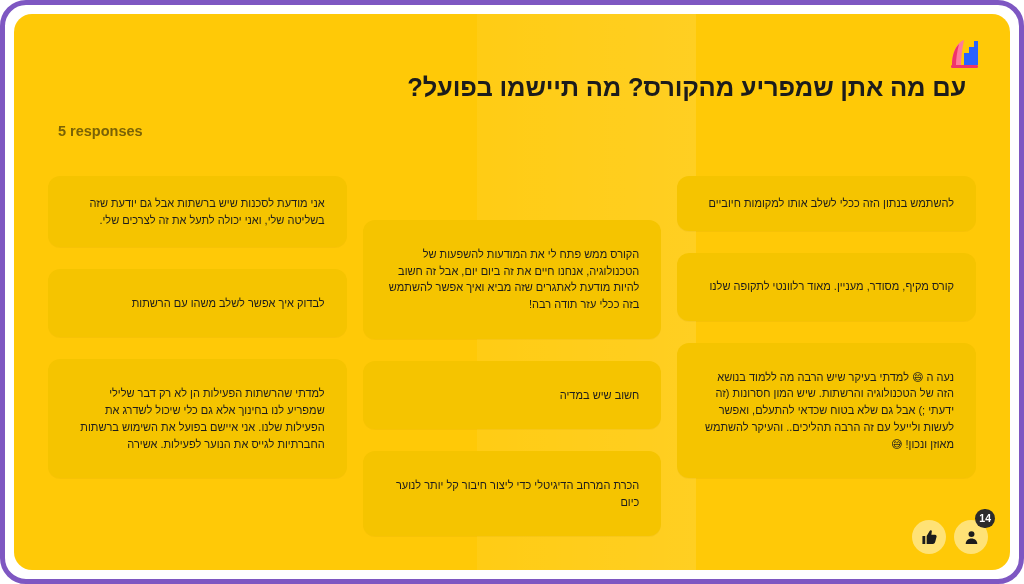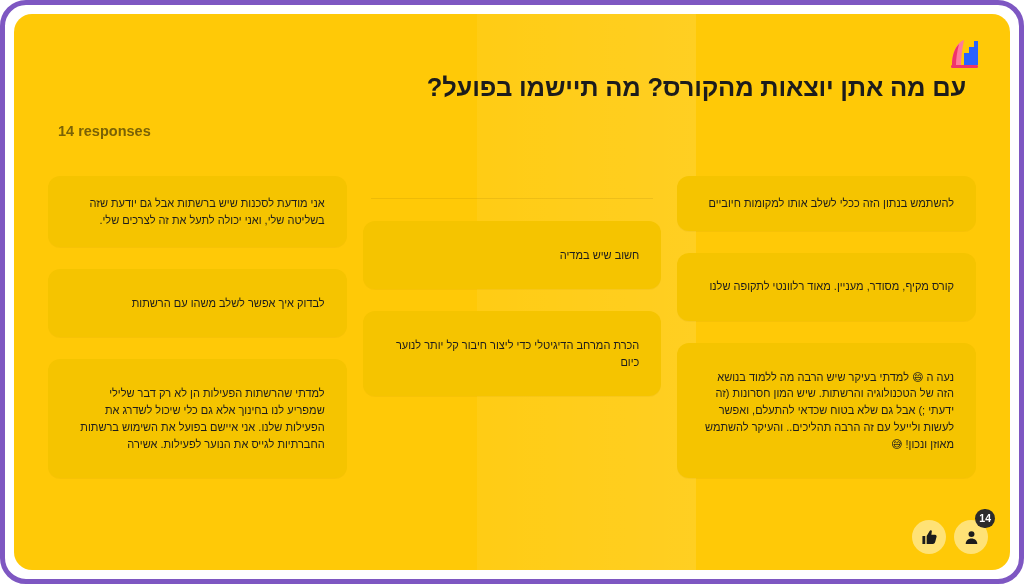--- a/index.html
+++ b/index.html
@@ -176,40 +176,43 @@
     <div id="logo">
       <svg width="44" height="44" viewBox="0 0 44 44" aria-hidden="true">
         <path d="M10 34 C10 20, 16 11, 22 9 C20 18, 19 27, 19 34 Z" fill="#ff7a9c"></path>
         <path d="M10 34 C10 24, 13 17, 17 13 C15 21, 14 28, 14 34 Z" fill="#f0336b"></path>
         <path d="M22 34 L22 22 L27 22 L27 16 L32 16 L32 10 L36 10 L36 34 Z" fill="#2962ff"></path>
         <rect x="9" y="34" width="27" height="3" rx="1.2" fill="#f0336b"></rect>
       </svg>
     </div>
 
     <div id="header">
-      <div id="title">עם מה אתן יוצאות מהקורס? מה תיישמו בפועל?</div>
-      <div id="responses-count">14 responses</div>
+      <div id="title">עם מה אתן שמפריע מהקורס? מה תיישמו בפועל?</div>
+      <div id="responses-count">5 responses</div>
     </div>
 
     <div id="columns">
 
       <div class="column">
         <div class="card">
           <span>אני מודעת לסכנות שיש ברשתות אבל גם יודעת שזה בשליטה שלי, ואני יכולה לתעל את זה לצרכים שלי.</span>
         </div>
         <div class="card short">
           <span>לבדוק איך אפשר לשלב משהו עם הרשתות</span>
         </div>
         <div class="card pad-lg">
           <span>למדתי שהרשתות הפעילות הן לא רק דבר שלילי שמפריע לנו בחינוך אלא גם כלי שיכול לשדרג את הפעילות שלנו. אני איישם בפועל את השימוש ברשתות החברתיות לגייס את הנוער לפעילות. אשירה</span>
         </div>
       </div>
 
       <div class="column mid">
         <div class="divider"></div>
+        <div class="card pad-lg">
+          <span>הקורס ממש פתח לי את המודעות להשפעות של הטכנולוגיה, אנחנו חיים את זה ביום יום, אבל זה חשוב להיות מודעת לאתגרים שזה מביא ואיך אפשר להשתמש בזה ככלי עזר תודה רבה!</span>
+        </div>
         <div class="card short">
           <span>חשוב שיש במדיה</span>
         </div>
         <div class="card pad-lg">
           <span>הכרת המרחב הדיגיטלי כדי ליצור חיבור קל יותר לנוער כיום</span>
         </div>
       </div>
 
       <div class="column">
         <div class="card">

